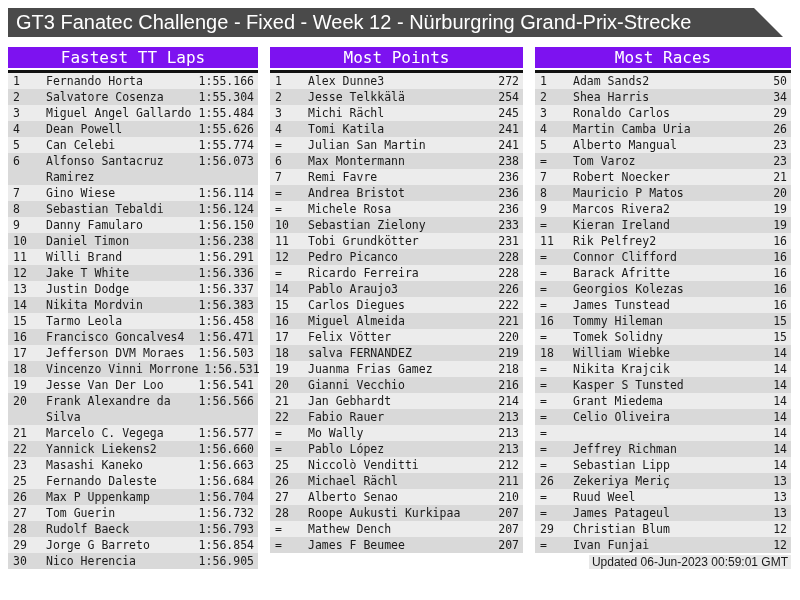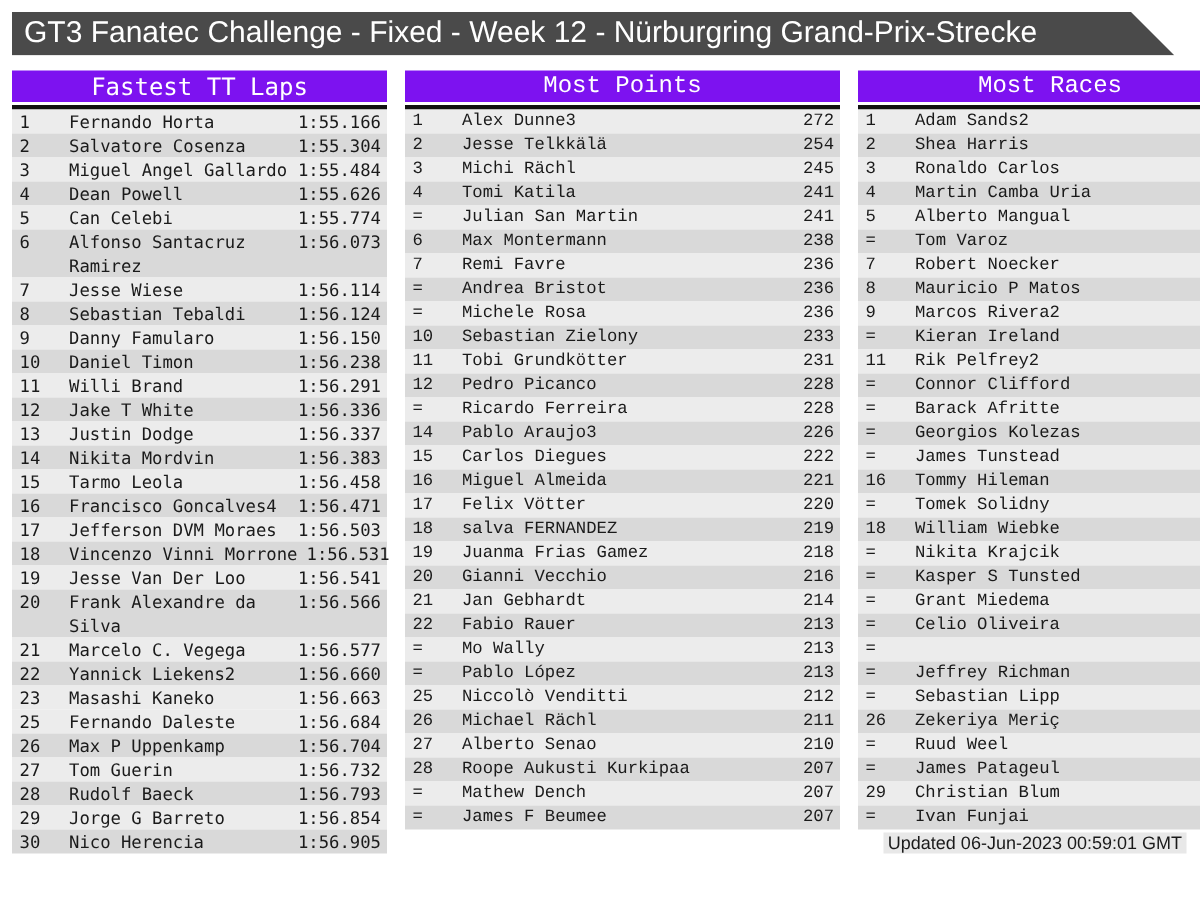--- a/index.html
+++ b/index.html
@@ -14,22 +14,22 @@
     position: absolute; left: 8px; top: 8px; width: 775px; height: 29px;
     background: var(--titlebg);
     clip-path: polygon(0 0, 746px 0, 775px 100%, 0 100%);
     color: #ffffff; font-family: "Liberation Sans", sans-serif;
     font-size: 20px; line-height: 29px; padding-left: 8px; box-sizing: border-box;
     white-space: nowrap;
   }
   .columns { position: absolute; left: 8px; top: 47px; display: flex; align-items: flex-start; }
   .col { flex: 0 0 auto; }
   .col.c0 { width: 250px; }
-  .col.c1 { width: 290px; margin-left: 12px; font-family: Liberation Mono, monospace; }
-  .col.c2 { width: 256px; margin-left: 12px; font-family: Liberation Mono, monospace; }
+  .col.c1 { width: 253px; margin-left: 12px; }
+  .col.c2 { width: 256px; margin-left: 12px; }
   .col-header {
     height: 21px; background: var(--accent); color: #ffffff;
     font-size: 16px; line-height: 21px; text-align: center; white-space: nowrap;
   }
   .col-sep { height: 3px; background: var(--sep); margin-top: 2px; }
   .row {
     display: flex; align-items: flex-start;
     font-size: 11.5px; line-height: 16px;
     padding-left: 5px; padding-right: 4px; box-sizing: border-box;
   }
@@ -85,21 +85,21 @@
         <div class="row dark">
           <span class="rank">6</span>
           <span class="name">
             <div class="l1">Alfonso Santacruz</div>
             <div class="l2">Ramirez</div>
           </span>
           <span class="val">1:56.073</span>
         </div>
         <div class="row light">
           <span class="rank">7</span>
-          <span class="name">Jesse Wiese</span>
+          <span class="name">Gino Wiese</span>
           <span class="val">1:56.114</span>
         </div>
         <div class="row dark">
           <span class="rank">8</span>
           <span class="name">Sebastian Tebaldi</span>
           <span class="val">1:56.124</span>
         </div>
         <div class="row light">
           <span class="rank">9</span>
           <span class="name">Danny Famularo</span>

